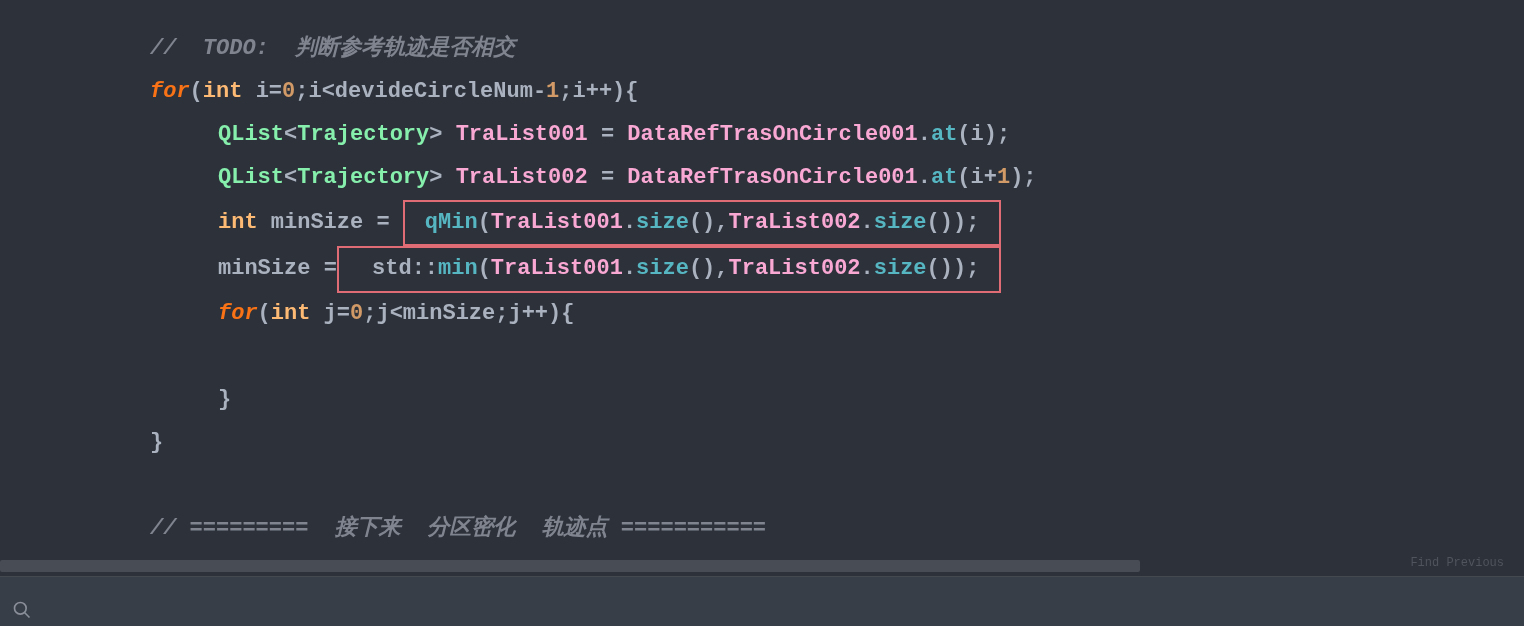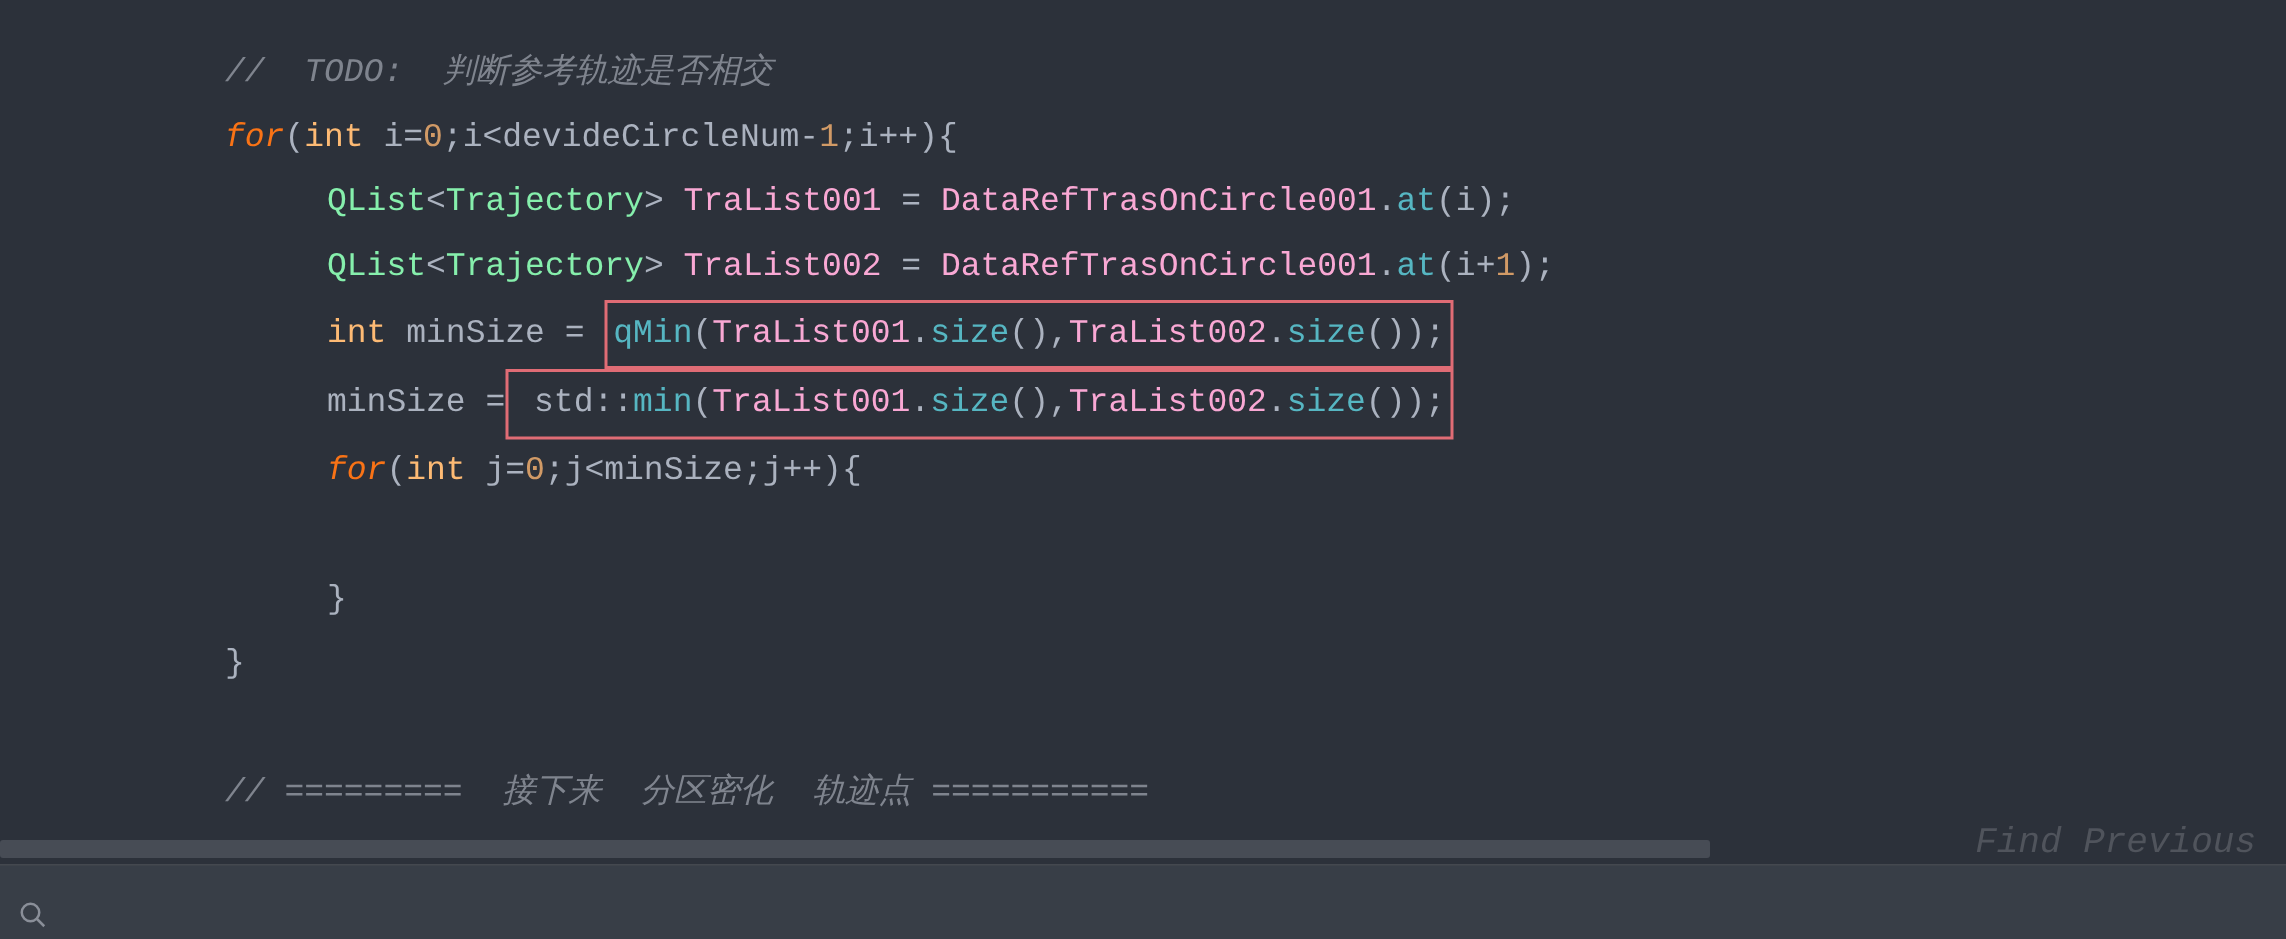--- a/index.html
+++ b/index.html
@@ -19,20 +19,21 @@
       overflow: hidden;
       position: relative;
     }
     .code-area {
       padding-left: 150px;
       position: relative;
     }
     .line {
       white-space: pre;
       position: relative;
+      font-weight: bold;
     }
     .comment {
       color: #7f848e;
       font-style: italic;
     }
     .keyword-italic {
       color: #f97316;
       font-style: italic;
     }
     .type {
@@ -59,21 +60,21 @@
     }
     .punct {
       color: #abb2bf;
     }
     .paren {
       color: #abb2bf;
     }
     .highlight-box {
       border: 2px solid #e06c75;
       display: inline-block;
-      padding: 0 4px;
+      padding: 0 20px;
     }
     .indent1 {
       padding-left: 68px;
     }
     .bottom-bar {
       position: absolute;
       bottom: 0;
       left: 0;
       right: 0;
       height: 50px;
@@ -89,25 +90,24 @@
     }
     .search-icon svg {
       width: 20px;
       height: 20px;
       stroke: #8a8f99;
       fill: none;
       stroke-width: 2;
     }
     .find-text {
       position: absolute;
-      bottom: 39px;
+      bottom: 51px;
       right: 20px;
       color: #50545c;
-      font-style: italic;
-      font-size: 24px;
+      font-size: 12px;
     }
     .scrollbar-track {
       position: absolute;
       right: 60px;
       top: 560px;
       left: 0;
       height: 12px;
       background-color: #2c313a;
     }
     .scrollbar-thumb {

